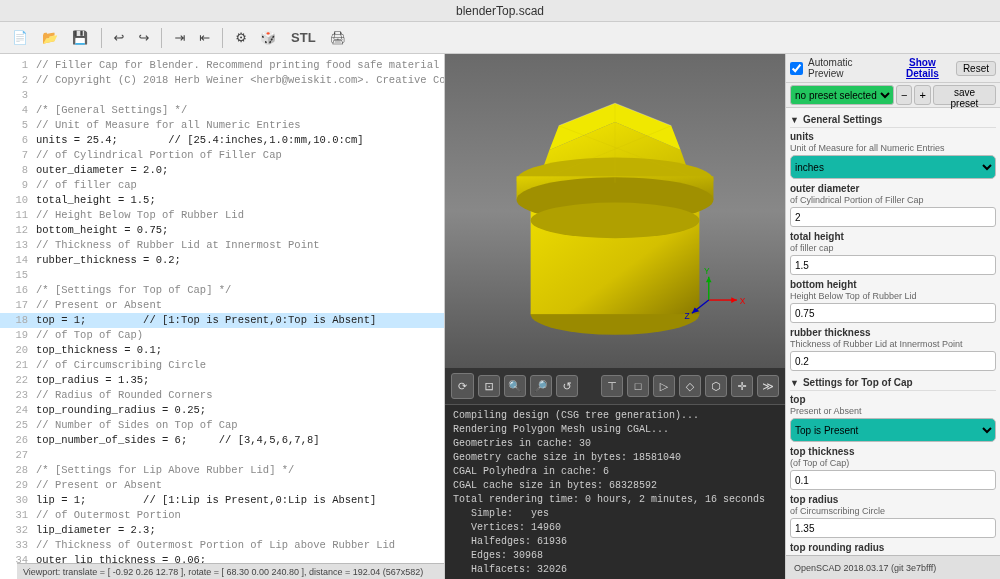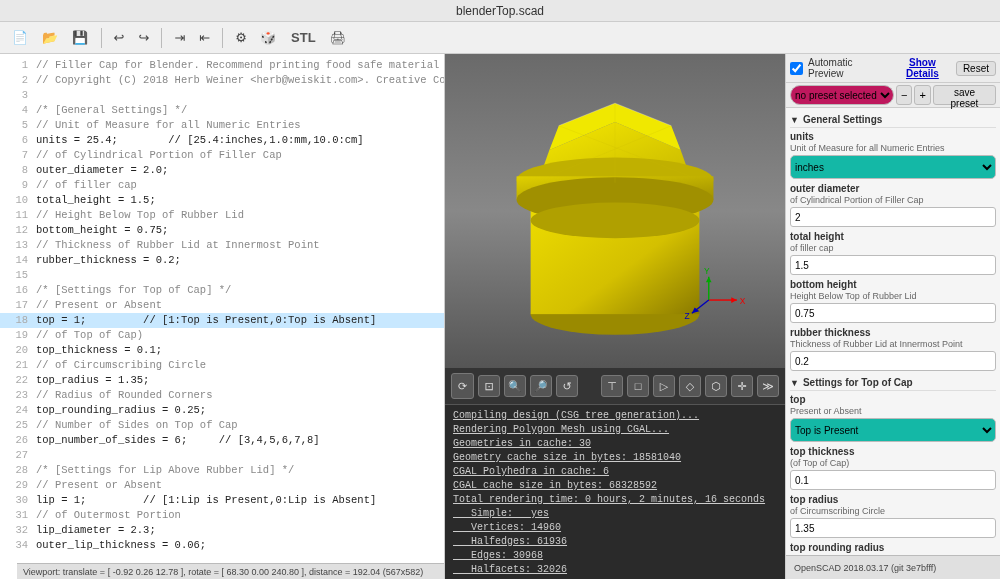--- a/index.html
+++ b/index.html
@@ -150,21 +150,20 @@
       background: #2a2a2a;
       height: 175px;
       overflow-y: auto;
       padding: 4px 8px;
       font-family: "Courier New", monospace;
       font-size: 10px;
       color: #ccc;
       line-height: 14px;
       flex-shrink: 0;
       border-top: 1px solid #555;
-      text-decoration: underline;
     }
     .console-line { white-space: pre-wrap; }
 
     
     .viewport-status {
       background: #e0e0e0;
       height: 16px;
       display: flex;
       align-items: center;
       padding: 0 6px;
@@ -221,22 +220,22 @@
       gap: 2px;
       border-bottom: 1px solid #ccc;
       background: #ececec;
       flex-shrink: 0;
     }
     .preset-select {
       flex: 1;
       font-size: 10px;
       height: 20px;
       border: 1px solid #bbb;
-      border-radius: 10px;
-      background: #be185d;
+      border-radius: 3px;
+      background: #22c55e;
     }
     .preset-btn {
       font-size: 11px;
       background: #e0e0e0;
       border: 1px solid #bbb;
       border-radius: 3px;
       padding: 1px 4px;
       cursor: pointer;
       height: 20px;
       display: flex;
@@ -485,20 +484,24 @@
           <span class="line-num">30</span>
           <span class="code-text">lip = 1;         // [1:Lip is Present,0:Lip is Absent]</span>
         </div>
         <div class="code-line">
           <span class="line-num">31</span>
           <span class="code-text comment">// of Outermost Portion</span>
         </div>
         <div class="code-line">
           <span class="line-num">32</span>
           <span class="code-text">lip_diameter = 2.3;</span>
+        </div>
+        <div class="code-line">
+          <span class="line-num">33</span>
+          <span class="code-text comment">// Thickness of Outermost Portion of Lip above Rubber Lid</span>
         </div>
         <div class="code-line">
           <span class="line-num">34</span>
           <span class="code-text">outer_lip_thickness = 0.06;</span>
         </div>
       </div>
     <div class="viewport-status">
       <span>Viewport: translate = [ -0.92 0.26 12.78 ], rotate = [ 68.30 0.00 240.80 ], distance = 192.04 (567x582)</span>
     </div>
   </div>

